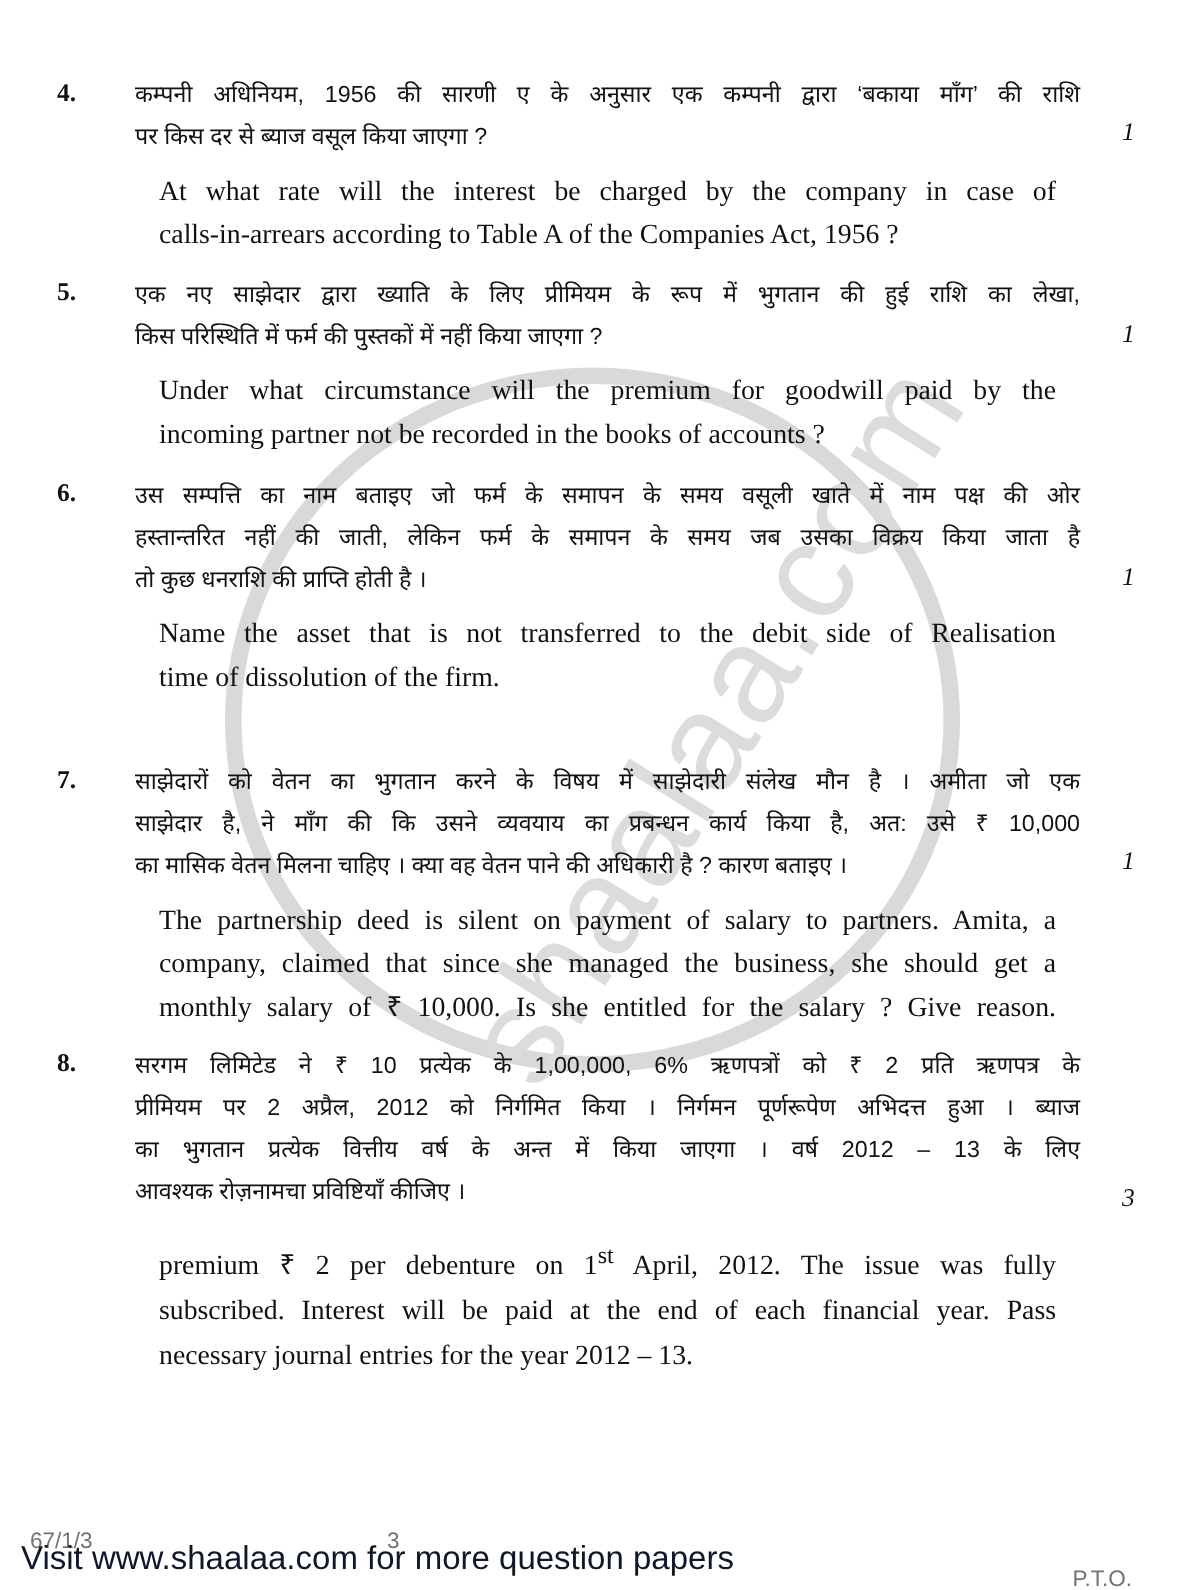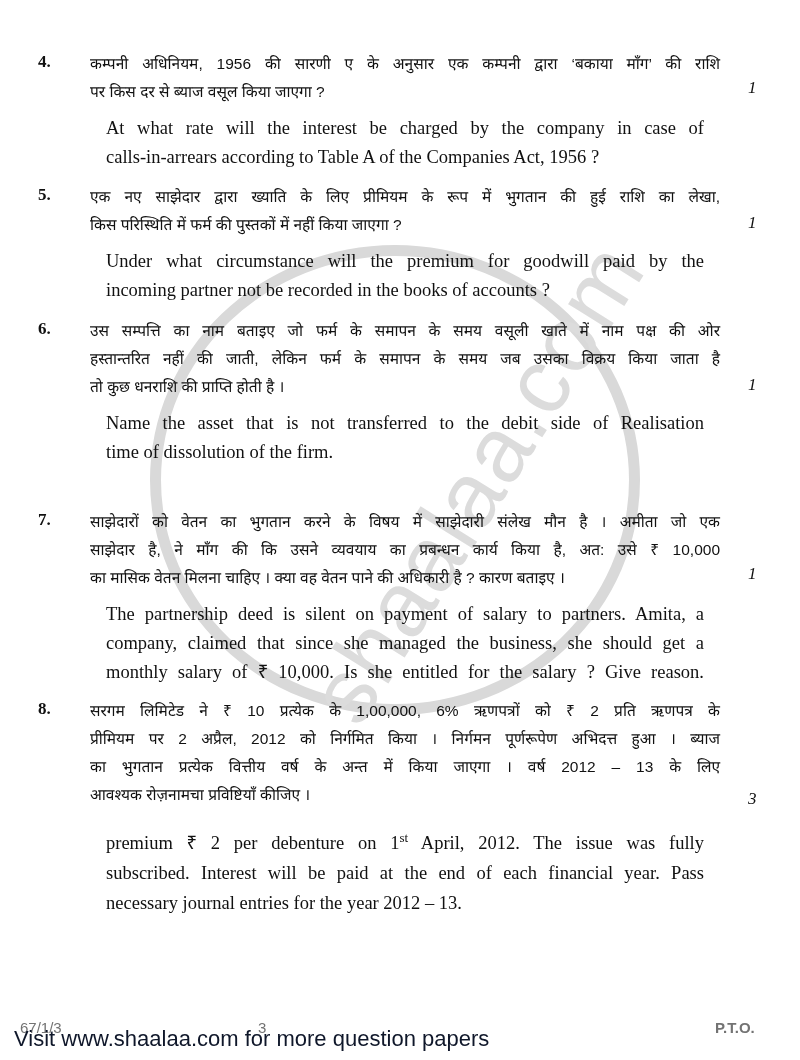--- a/index.html
+++ b/index.html
@@ -98,31 +98,31 @@
     }
     .footer-left, .footer-center, .footer-right {
       position: absolute;
       font-family: "Liberation Sans", sans-serif;
       font-size: 15px;
       color: #737373;
       z-index: 1;
     }
     .footer-left { left: 20px; top: 1019px; }
     .footer-center { left: 258px; top: 1019px; }
-    .footer-right { left: 715px; top: 1019px; font-weight: bold; }
+    .footer-right { left: 715px; top: 1044px; }
     .visit-banner {
       position: absolute;
       left: 14px;
       top: 1026px;
       font-family: "Liberation Sans", sans-serif;
       font-size: 22px;
       color: #0f172a;
       z-index: 2;
     }
-    sup { font-size: 13px; }
+    sup { font-size: 16px; }
   </style>
 </head>
 <body>
 
 <div class="page">
 
   <div class="watermark"></div>
   <div class="watermark-text">shaalaa.com</div>
 
   <div class="question" style="top:50px;">

